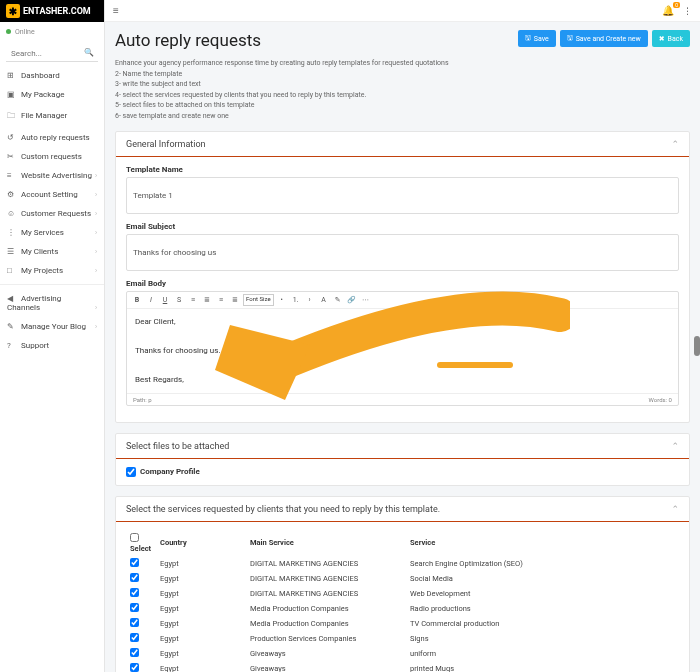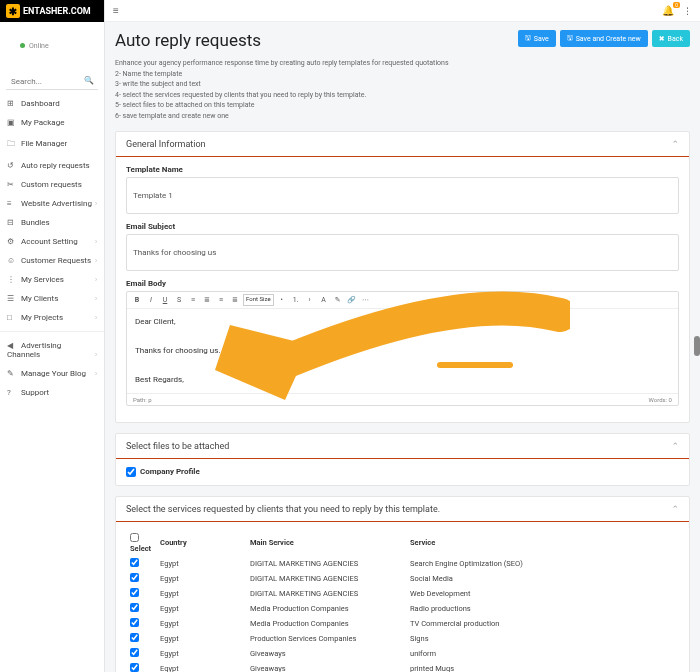--- a/index.html
+++ b/index.html
@@ -1,20 +1,20 @@
 <!DOCTYPE html>
 <html><head>
 <meta charset="utf-8">
 <style>
 *{box-sizing:border-box;margin:0;padding:0;font-family:-apple-system,Segoe UI,Roboto,Arial,sans-serif}
 body{display:flex;font-size:9px;color:#333;background:#f4f6f8;width:700px;height:672px;overflow:hidden;position:relative}
 .sidebar{width:105px;background:#fff;border-right:1px solid #e5e5e5;display:flex;flex-direction:column}
 .logo{background:#000;color:#fff;font-weight:700;font-size:9px;padding:4px 6px;display:flex;align-items:center;gap:3px;height:22px}
 .logo-icon{width:14px;height:14px;background:#ffb300;border-radius:2px;display:flex;align-items:center;justify-content:center;color:#000;font-size:10px}
-.status{padding:20px;font-size:7px;color:#888}
+.status{padding:6px;font-size:7px;color:#888}
 .status-dot{display:inline-block;width:5px;height:5px;background:#4caf50;border-radius:50%;margin-right:4px}
 .search{margin:4px 6px;position:relative}
 .search input{width:100%;padding:3px 18px 3px 5px;border:none;border-bottom:1px solid #ddd;font-size:8px;outline:none}
 .search .si{position:absolute;right:4px;top:2px;color:#aaa;font-size:8px}
 .nav{flex:1;overflow-y:auto}
 .nav-item{display:flex;align-items:flex-end;padding:5px 7px;font-size:8px;color:#444;cursor:pointer;justify-content:space-between}
 .nav-item .ni{margin-right:5px;width:9px;font-size:8px;color:#666;display:inline-block}
 .nav-item .chev{color:#bbb;font-size:7px}
 .nav-item .lbl{flex:1}
 .main{flex:1;display:flex;flex-direction:column;overflow:hidden}
@@ -82,23 +82,20 @@
         <span><span class="ni">↺</span><span class="lbl">Auto reply requests</span></span>
       </div>
       <div class="nav-item">
         <span><span class="ni">✂</span><span class="lbl">Custom requests</span></span>
       </div>
       <div class="nav-item">
         <span><span class="ni">≡</span><span class="lbl">Website Advertising</span></span>
         <span class="chev">›</span>
       </div>
       <div class="nav-item">
-        <span><span class="ni">⊟</span><span class="lbl">Bundles</span></span>
-      </div>
-      <div class="nav-item">
         <span><span class="ni">⚙</span><span class="lbl">Account Setting</span></span>
         <span class="chev">›</span>
       </div>
       <div class="nav-item">
         <span><span class="ni">☺</span><span class="lbl">Customer Requests</span></span>
         <span class="chev">›</span>
       </div>
       <div class="nav-item">
         <span><span class="ni">⋮</span><span class="lbl">My Services</span></span>
         <span class="chev">›</span>

